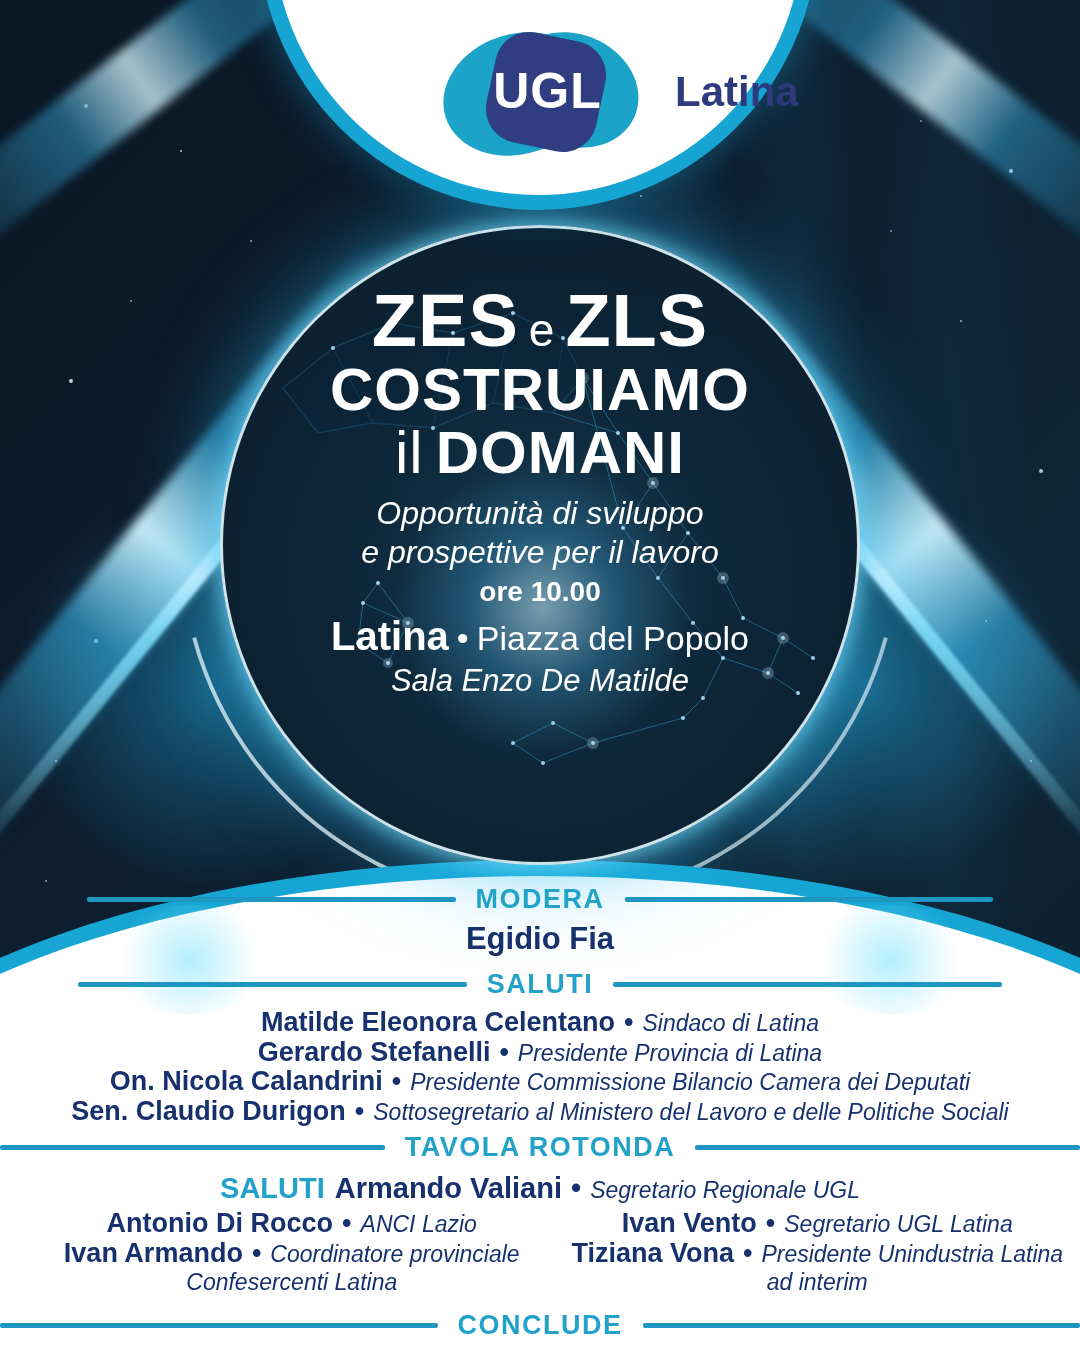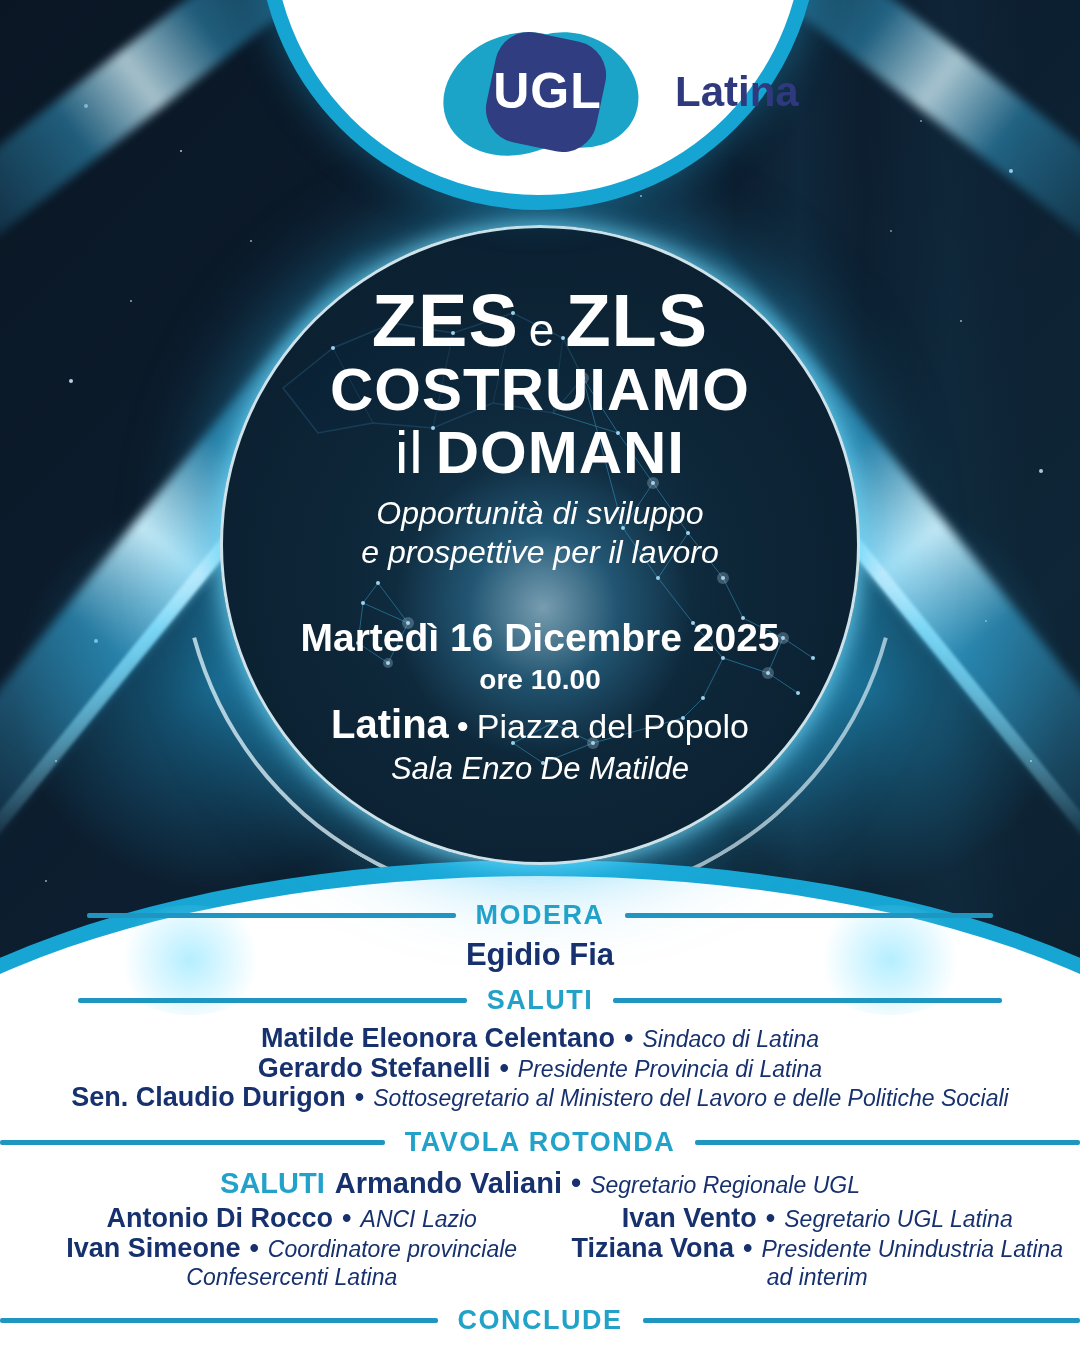--- a/index.html
+++ b/index.html
@@ -91,23 +91,23 @@
   .logo-blob { position:relative; width:215px; height:140px; }
   .logo-text { position:absolute; left:50%; top:50%; transform:translate(-50%,-52%);
     color:#ffffff; font-size:50px; font-weight:800; letter-spacing:1px; }
   .logo-region { color:#2e3a7d; font-size:42px; font-weight:700; margin-left:20px; }
   
   .bottom-content { position:absolute; left:0; top:884px; width:1080px; z-index:9;
     color:#16316e; text-align:center; }
   .rule-row { display:flex; align-items:center; gap:20px; }
   .rule { flex:1; height:5px; background:#1f96c2; border-radius:2px; }
   .rule-heading { color:#22a2c9; font-weight:800; font-size:27px; letter-spacing:1.5px; white-space:nowrap; }
-  .row-modera { padding:0 87px;margin-top:16px; }
+  .row-modera { padding:0 87px; }
   .row-saluti { padding:0 78px; margin-top:12px; }
-  .row-tavola { margin-top:14px; }
+  .row-tavola { margin-top:6px; }
   .row-conclude { margin-top:14px; }
   .person-name { font-size:31px; font-weight:800; margin-top:6px; }
   .speakers { margin-top:8px; }
   .speaker-line { font-size:27px; font-weight:800; line-height:28.5px; }
   .role { font-style:italic; font-weight:400; font-size:23px; }
   .bullet { font-weight:800; margin:0 9px; }
   .armando-line { margin-top:10px; font-size:29px; font-weight:800; line-height:30px; }
   .saluti-label { color:#22a2c9; margin-right:10px; }
   .cols { display:flex; margin-top:4px;padding-left:29px; }
   .col { flex:1; }
@@ -198,21 +198,20 @@
     <div class="inner-glow"></div>
 
     <div class="circle-content">
       <div class="title1"><span>ZES</span><span class="conn">e</span><span>ZLS</span></div>
       <div class="title2">COSTRUIAMO</div>
       <div class="title3"><span class="art">il</span><span>DOMANI</span></div>
       <div class="subtitle">
         <div>Opportunità di sviluppo</div>
         <div>e prospettive per il lavoro</div>
       </div>
-      <div class="date-line">Martedì 16 Dicembre 2025</div>
       <div class="time-line">ore 10.00</div>
       <div class="place-line"><span class="city">Latina</span><span class="dot">•</span><span>Piazza del Popolo</span></div>
       <div class="hall-line">Sala Enzo De Matilde</div>
     </div>
   </div>
 
   <div class="top-circle"></div>
   <div class="logo">
     <div class="logo-blob">
       <svg width="215" height="140" viewBox="0 0 215 140">
@@ -235,34 +234,35 @@
     <div class="person-name">Egidio Fia</div>
 
     <div class="rule-row row-saluti">
       <div class="rule"></div>
       <div class="rule-heading">SALUTI</div>
       <div class="rule"></div>
     </div>
     <div class="speakers">
       <div class="speaker-line"><span>Matilde Eleonora Celentano</span><span class="bullet">•</span><span class="role">Sindaco di Latina</span></div>
       <div class="speaker-line"><span>Gerardo Stefanelli</span><span class="bullet">•</span><span class="role">Presidente Provincia di Latina</span></div>
+      <div class="speaker-line"><span>On. Nicola Calandrini</span><span class="bullet">•</span><span class="role">Presidente Commissione Bilancio Camera dei Deputati</span></div>
       <div class="speaker-line"><span>Sen. Claudio Durigon</span><span class="bullet">•</span><span class="role">Sottosegretario al Ministero del Lavoro e delle Politiche Sociali</span></div>
     </div>
 
     <div class="rule-row row-tavola">
       <div class="rule"></div>
       <div class="rule-heading">TAVOLA ROTONDA</div>
       <div class="rule"></div>
     </div>
     <div class="armando-line"><span class="saluti-label">SALUTI</span><span>Armando Valiani</span><span class="bullet">•</span><span class="role">Segretario Regionale UGL</span></div>
 
     <div class="cols">
       <div class="col">
         <div class="col-line"><span>Antonio Di Rocco</span><span class="bullet">•</span><span class="role">ANCI Lazio</span></div>
-        <div class="col-line"><span>Ivan Simeone</span><span class="bullet">•</span><span class="role">Coordinatore provinciale</span></div>
+        <div class="col-line"><span>Ivan Armando</span><span class="bullet">•</span><span class="role">Coordinatore provinciale</span></div>
         <div class="col-line2">Confesercenti Latina</div>
       </div>
       <div class="col">
         <div class="col-line"><span>Ivan Vento</span><span class="bullet">•</span><span class="role">Segretario UGL Latina</span></div>
         <div class="col-line"><span>Tiziana Vona</span><span class="bullet">•</span><span class="role">Presidente Unindustria Latina</span></div>
         <div class="col-line2">ad interim</div>
       </div>
     </div>
 
     <div class="rule-row row-conclude">

